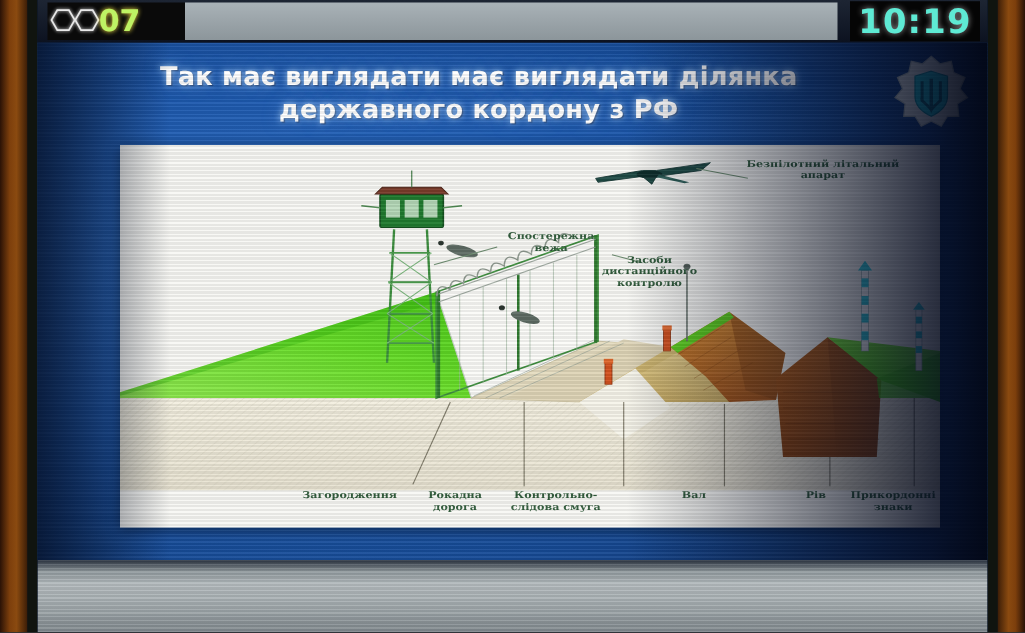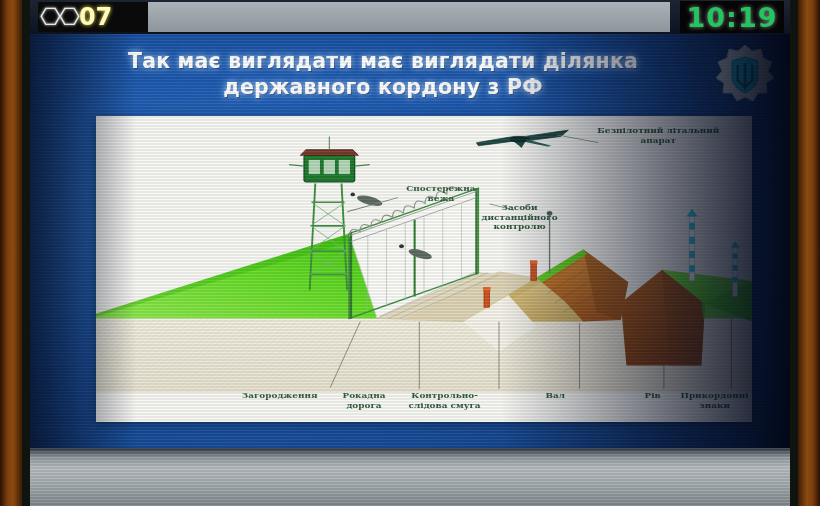--- a/index.html
+++ b/index.html
@@ -39,27 +39,27 @@
 
   
   #topband{position:absolute;left:0;right:0;top:0;height:34px;
            background:linear-gradient(180deg,#1d2533 0%,#0c1220 100%);}
   #logo-box{position:absolute;left:8px;top:2px;height:30px;width:110px;
             background:#0a0a0a;display:flex;align-items:center;}
   #logo-glyphs{display:flex;align-items:center;gap:1px;padding-left:2px;}
   .lg{font-weight:bold;font-size:24px;line-height:24px;}
   .lg.white{color:#e8e8e8;text-shadow:0 0 3px #fff;letter-spacing:-2px;
             font-family:"DejaVu Sans",sans-serif;}
-  .lg.yellow{color:#fef9c3;text-shadow:0 0 4px #ffec4a;
+  .lg.yellow{color:#bef264;text-shadow:0 0 4px #ffec4a;
              font-family:"DejaVu Sans",sans-serif;font-weight:bold;}
   #topband-fill{position:absolute;left:118px;right:120px;top:2px;height:30px;
      background:linear-gradient(180deg,#b9c2c6 0%,#9aa4a8 100%);opacity:.9;}
   #clock-box{position:absolute;right:6px;top:1px;height:32px;min-width:104px;
      background:#050505;display:flex;align-items:center;justify-content:center;}
-  #clock{color:#22c55e;font-size:27px;font-weight:bold;letter-spacing:1px;
+  #clock{color:#5eead4;font-size:27px;font-weight:bold;letter-spacing:1px;
          font-family:"DejaVu Sans",sans-serif;text-shadow:0 0 5px rgba(255,255,255,.55);}
 
   
   #bottomstrip{position:absolute;left:0;right:0;bottom:0;height:58px;
      background:linear-gradient(180deg,#2a3340 0%,#8e979b 16%,#b3babd 34%,#a2aaad 62%,#7d858a 100%);}
   #bottomstrip:after{content:"";position:absolute;inset:0;
      background:repeating-linear-gradient(to bottom, rgba(255,255,255,.10) 0 1px, rgba(0,0,0,.06) 1px 3px);}
 
   
   #title{position:absolute;left:56px;right:110px;top:14px;text-align:center;

